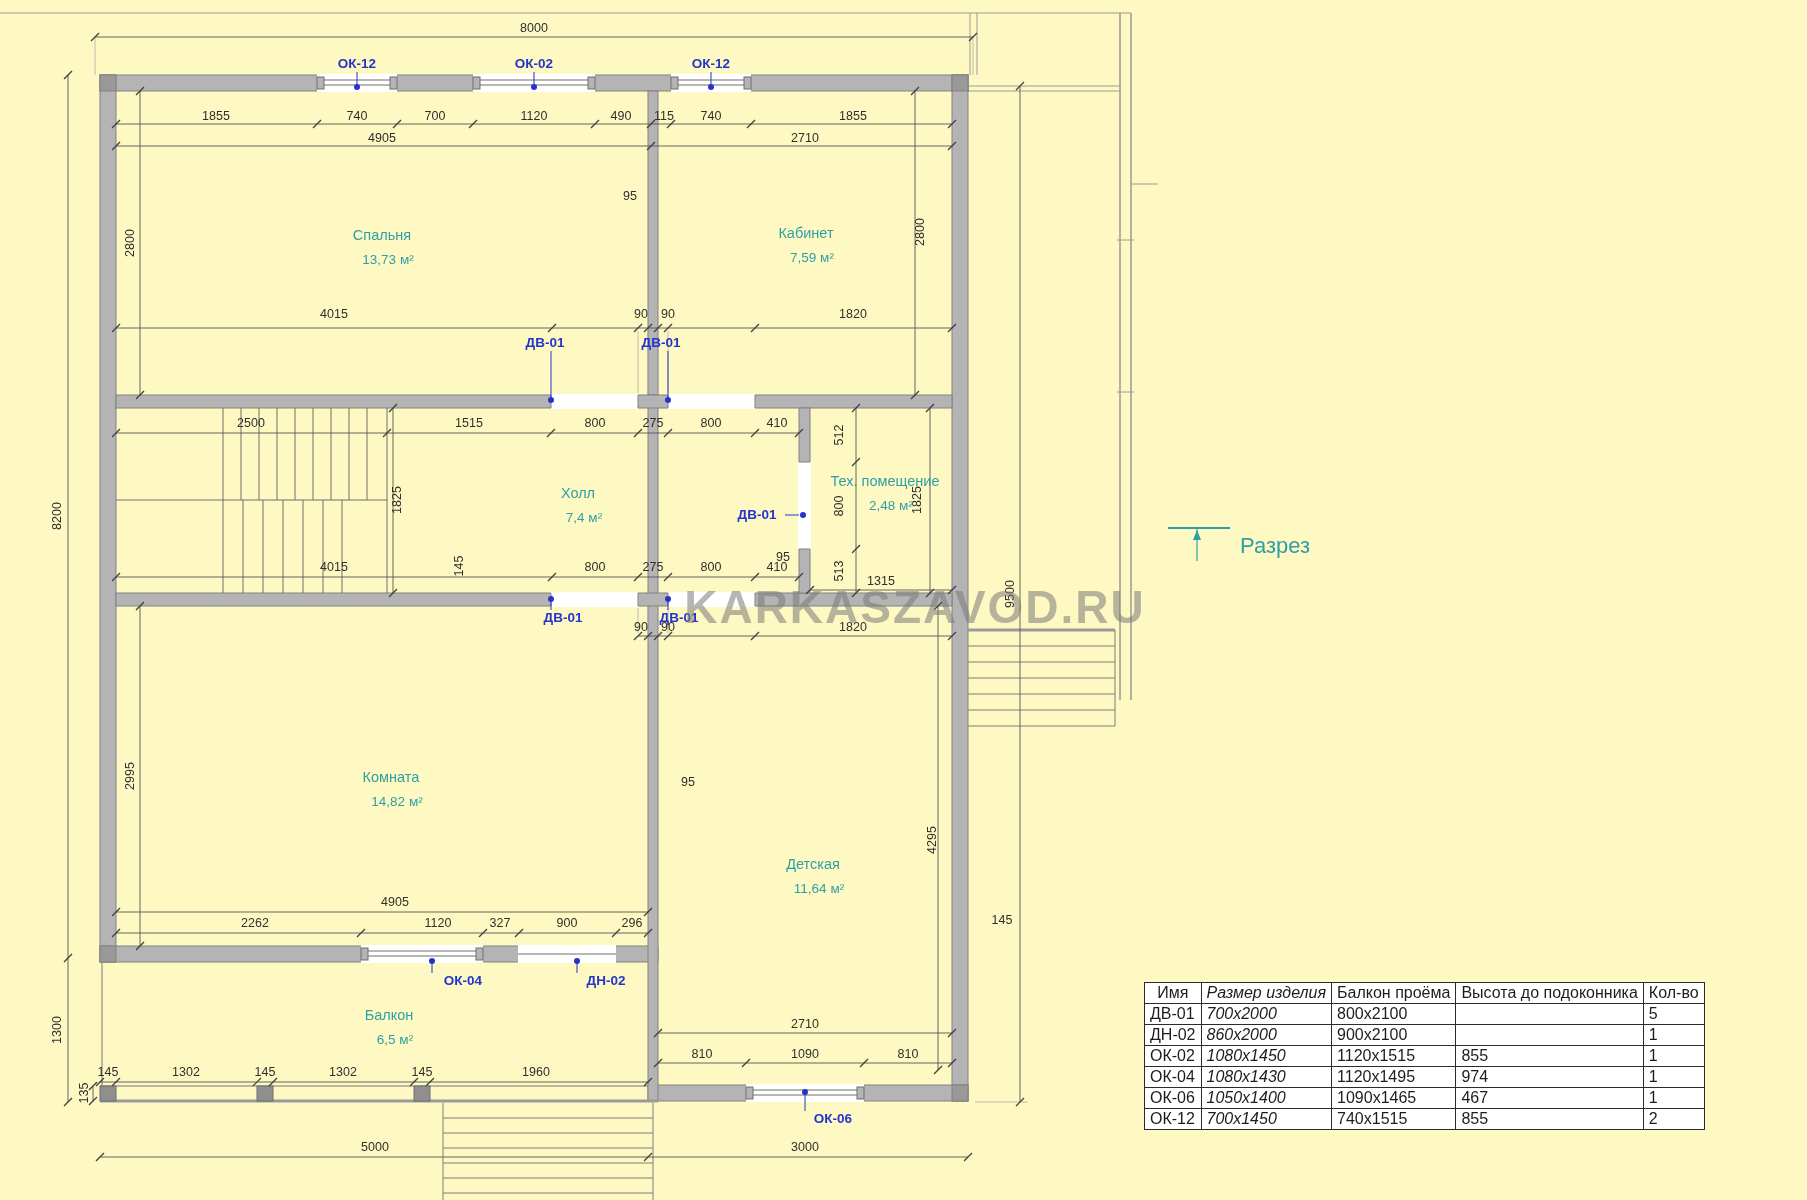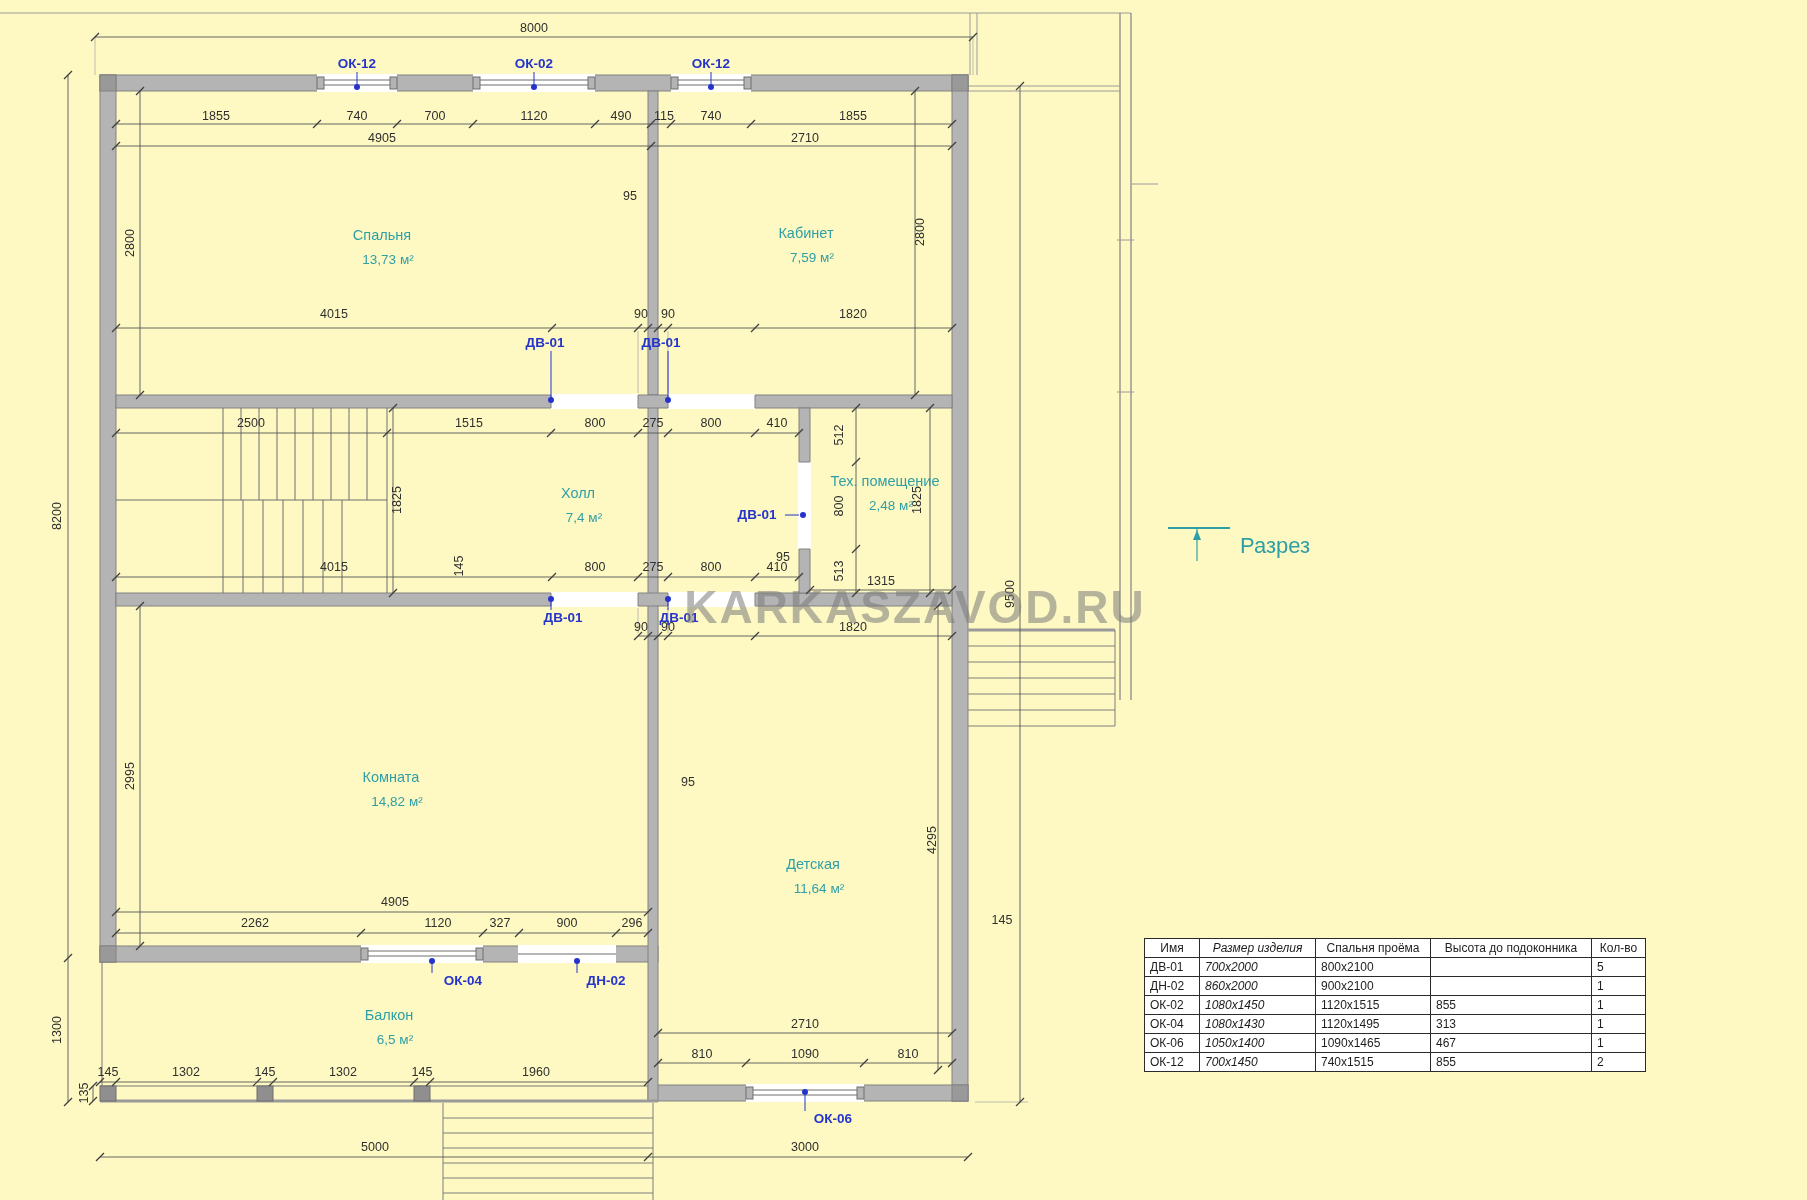--- a/index.html
+++ b/index.html
@@ -6,22 +6,22 @@
   .stage{position:relative;width:1807px;height:1200px;background:#fef9c3;overflow:hidden;
          font-family:"Liberation Sans",sans-serif;}
   svg text{font-family:"Liberation Sans",sans-serif;}
   .dim{font-size:12.5px;fill:#2f2f2f;}
   .room-name{font-size:14.5px;fill:#2f9fa6;}
   .room-area{font-size:13.5px;fill:#2f9fa6;}
   .blue-label{font-size:13.5px;fill:#2535cb;font-weight:600;}
   .watermark{font-size:46px;font-weight:700;fill:rgba(122,122,122,0.55);letter-spacing:2px;}
   .section-text{font-size:22px;fill:#2f9fa6;}
   
-  .spec-table{position:absolute;left:1144px;top:938px;border-collapse:collapse;
-              font-size:12px;color:#1d1d1d;background:#fff;padding-left:39px;}
+  .spec-table{position:absolute;left:1144px;top:982px;border-collapse:collapse;
+              font-size:16px;color:#1d1d1d;background:#fff;padding-left:39px;}
   .spec-table th,.spec-table td{border:1px solid #2b2b2b;padding:1px 5px;height:16px;
               font-weight:normal;white-space:nowrap;}
   .spec-table th{text-align:center;}
   .spec-table td{text-align:left;}
   .c-name{width:44px;} .c-prod{width:105px;font-style:italic;} .c-open{width:104px;} .c-sill{width:150px;} .c-qty{width:43px;}
 </style>
 </head>
 <body>
 
 <div class="stage">
@@ -418,21 +418,21 @@
 
   <text class="watermark" x="915" y="623" text-anchor="middle">KARKASZAVOD.RU</text>
 </svg>
 
 
 <table class="spec-table">
   <thead>
         <tr id="spec-head">
           <th class="c-name">Имя</th>
           <th class="c-prod">Размер изделия</th>
-          <th class="c-open">Спальня проёма</th>
+          <th class="c-open">Балкон проёма</th>
           <th class="c-sill">Высота до подоконника</th>
           <th class="c-qty">Кол-во</th>
         </tr>
       </thead>
   <tbody id="spec-body">
         <tr>
           <td class="c-name">ДВ-01</td>
           <td class="c-prod">700x2000</td>
           <td class="c-open">800x2100</td>
           <td class="c-sill"></td>
@@ -449,21 +449,21 @@
           <td class="c-name">ОК-02</td>
           <td class="c-prod">1080x1450</td>
           <td class="c-open">1120x1515</td>
           <td class="c-sill">855</td>
           <td class="c-qty">1</td>
         </tr>
         <tr>
           <td class="c-name">ОК-04</td>
           <td class="c-prod">1080x1430</td>
           <td class="c-open">1120x1495</td>
-          <td class="c-sill">313</td>
+          <td class="c-sill">974</td>
           <td class="c-qty">1</td>
         </tr>
         <tr>
           <td class="c-name">ОК-06</td>
           <td class="c-prod">1050x1400</td>
           <td class="c-open">1090x1465</td>
           <td class="c-sill">467</td>
           <td class="c-qty">1</td>
         </tr>
         <tr>

